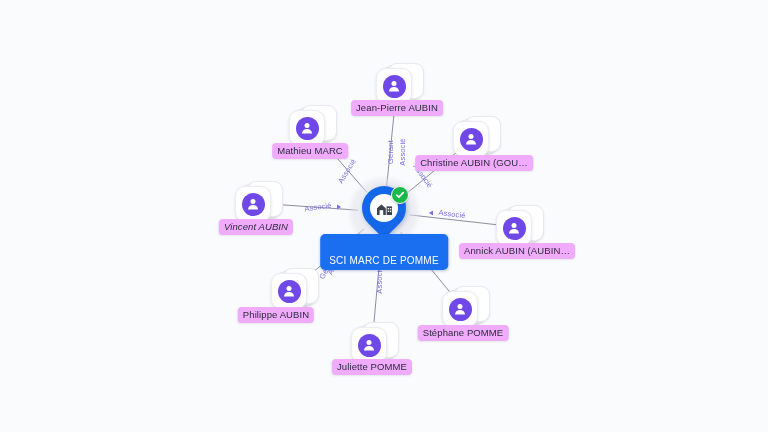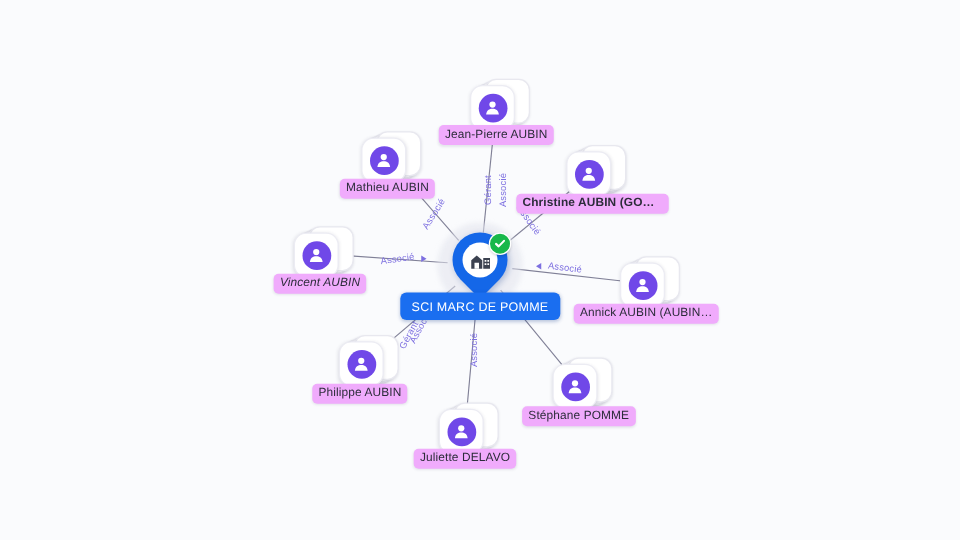--- a/index.html
+++ b/index.html
@@ -142,21 +142,21 @@
   }
   .verified-badge svg { display: block; }
 
   #company-label {
     position: absolute;
     transform: translateX(-50%);
     white-space: nowrap;
     background: #1a6ef0;
     color: #ffffff;
     border-radius: 5px;
-    padding: 7px 9px 4px 9px;
+    padding: 21px 9px 4px 9px;
     font-size: 10px;
     letter-spacing: 0.2px;
     box-shadow: 0 1px 3px rgba(20,60,140,0.28);
   }
 
   
   .edge-label {
     position: absolute;
     white-space: nowrap;
     font-size: 7.5px;
@@ -248,35 +248,35 @@
         <div class="stack-card c3"></div>
         <div class="avatar-card">
           <div class="avatar-circle">
             <svg width="14" height="14" viewBox="0 0 14 14">
               <circle cx="7" cy="4.6" r="2.5" fill="#ffffff"></circle>
               <path d="M1.9 12.6 C2.3 9.3 4.4 8.0 7 8.0 C9.6 8.0 11.7 9.3 12.1 12.6 Z" fill="#ffffff"></path>
             </svg>
           </div>
         </div>
       </div>
-      <div class="person-label" style="left: 310px; top: 143px;">Mathieu AUBIN</div>
+      <div class="person-label" style="left: 310px; top: 143px;">Mathieu MARC</div>
       <div class="person-node" style="left: 474px; top: 138px;">
         <div class="stack-card c1"></div>
         <div class="stack-card c2"></div>
         <div class="stack-card c3"></div>
         <div class="avatar-card">
           <div class="avatar-circle">
             <svg width="14" height="14" viewBox="0 0 14 14">
               <circle cx="7" cy="4.6" r="2.5" fill="#ffffff"></circle>
               <path d="M1.9 12.6 C2.3 9.3 4.4 8.0 7 8.0 C9.6 8.0 11.7 9.3 12.1 12.6 Z" fill="#ffffff"></path>
             </svg>
           </div>
         </div>
       </div>
-      <div class="person-label" style="left: 474px; top: 155px; font-weight: bold;">Christine AUBIN (GOU…</div>
+      <div class="person-label" style="left: 474px; top: 155px;">Christine AUBIN (GOU…</div>
       <div class="person-node" style="left: 256px; top: 203px;">
         <div class="stack-card c1"></div>
         <div class="stack-card c2"></div>
         <div class="stack-card c3"></div>
         <div class="avatar-card">
           <div class="avatar-circle">
             <svg width="14" height="14" viewBox="0 0 14 14">
               <circle cx="7" cy="4.6" r="2.5" fill="#ffffff"></circle>
               <path d="M1.9 12.6 C2.3 9.3 4.4 8.0 7 8.0 C9.6 8.0 11.7 9.3 12.1 12.6 Z" fill="#ffffff"></path>
             </svg>
@@ -304,21 +304,21 @@
         <div class="stack-card c3"></div>
         <div class="avatar-card">
           <div class="avatar-circle">
             <svg width="14" height="14" viewBox="0 0 14 14">
               <circle cx="7" cy="4.6" r="2.5" fill="#ffffff"></circle>
               <path d="M1.9 12.6 C2.3 9.3 4.4 8.0 7 8.0 C9.6 8.0 11.7 9.3 12.1 12.6 Z" fill="#ffffff"></path>
             </svg>
           </div>
         </div>
       </div>
-      <div class="person-label" style="left: 288px; top: 307px;">Philippe AUBIN</div>
+      <div class="person-label" style="left: 276px; top: 307px;">Philippe AUBIN</div>
       <div class="person-node" style="left: 463px; top: 308px;">
         <div class="stack-card c1"></div>
         <div class="stack-card c2"></div>
         <div class="stack-card c3"></div>
         <div class="avatar-card">
           <div class="avatar-circle">
             <svg width="14" height="14" viewBox="0 0 14 14">
               <circle cx="7" cy="4.6" r="2.5" fill="#ffffff"></circle>
               <path d="M1.9 12.6 C2.3 9.3 4.4 8.0 7 8.0 C9.6 8.0 11.7 9.3 12.1 12.6 Z" fill="#ffffff"></path>
             </svg>
@@ -332,15 +332,15 @@
         <div class="stack-card c3"></div>
         <div class="avatar-card">
           <div class="avatar-circle">
             <svg width="14" height="14" viewBox="0 0 14 14">
               <circle cx="7" cy="4.6" r="2.5" fill="#ffffff"></circle>
               <path d="M1.9 12.6 C2.3 9.3 4.4 8.0 7 8.0 C9.6 8.0 11.7 9.3 12.1 12.6 Z" fill="#ffffff"></path>
             </svg>
           </div>
         </div>
       </div>
-      <div class="person-label" style="left: 372px; top: 359px;">Juliette DELAVO</div>
+      <div class="person-label" style="left: 372px; top: 359px;">Juliette POMME</div>
     </div>
 </div>
 
 </body></html>

